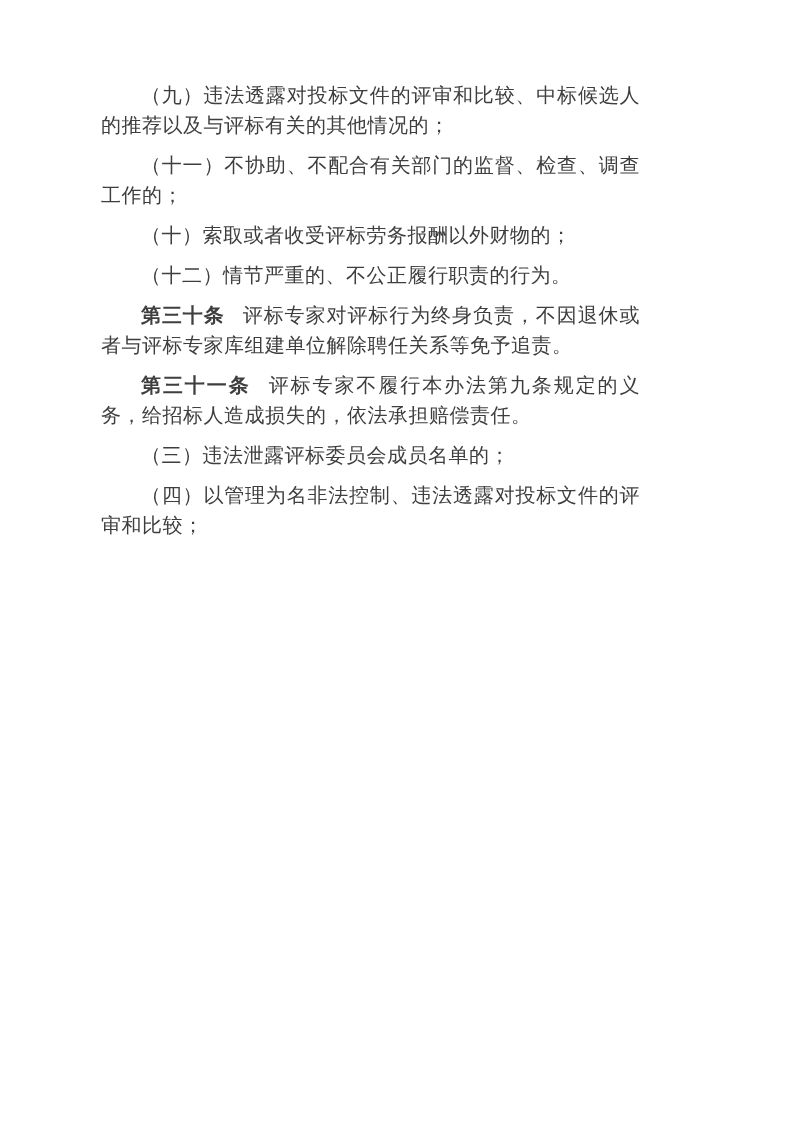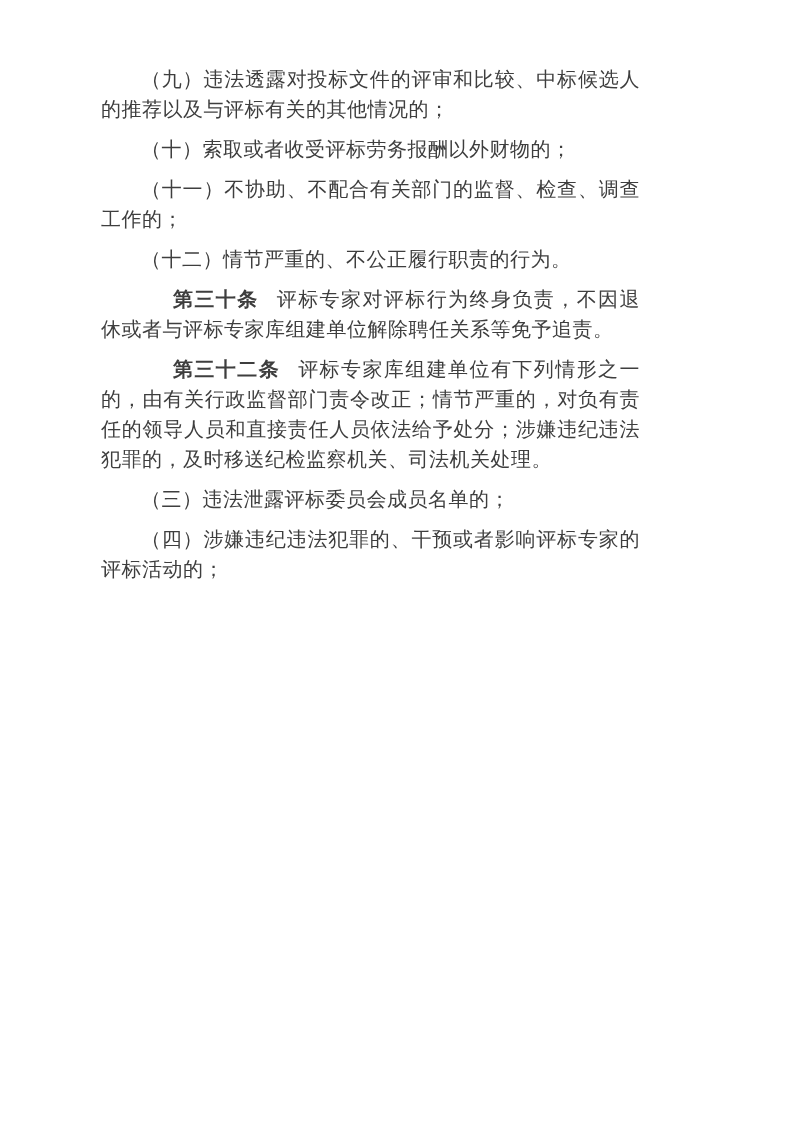--- a/index.html
+++ b/index.html
@@ -11,58 +11,57 @@
     width: 793px;
     height: 1123px;
     overflow: hidden;
     font-family: "Liberation Serif", "DejaVu Serif", serif;
   }
   .page {
     box-sizing: border-box;
     width: 728px;
     height: 1123px;
     background: #ffffff;
-    padding: 64px 88px 20px 101px;
+    padding: 80px 88px 20px 101px;
   }
   .para {
     margin: 0 0 10px 0;
     font-size: 20px;
     line-height: 30px;
     letter-spacing: 0.5px;
     color: #3e3e3e;
     text-indent: 2em;
     text-align: justify;
     text-justify: inter-ideograph;
   }
   .article-label {
     font-weight: 700;
     margin-right: 0.9em;
-    margin-left: 32px;
   }
 </style>
 </head>
 <body>
 
 <div class="page">
 
   <p class="para">（九）违法透露对投标文件的评审和比较、中标候选人的推荐以及与评标有关的其他情况的；</p>
 
+  <p class="para">（十一）不协助、不配合有关部门的监督、检查、调查工作的；</p>
+
   <p class="para">（十）索取或者收受评标劳务报酬以外财物的；</p>
-
-  <p class="para">（十一）不协助、不配合有关部门的监督、检查、调查工作的；</p>
 
   <p class="para">（十二）情节严重的、不公正履行职责的行为。</p>
 
 
   <p class="para"><span class="article-label">第三十条</span><span>评标专家对评标行为终身负责，不因退休或者与评标专家库组建单位解除聘任关系等免予追责。</span></p>
 
 
 
+  <p class="para"><span class="article-label">第三十一条</span><span>评标专家不履行本办法第九条规定的义务，给招标人造成损失的，依法承担赔偿责任。</span></p>
 
-  <p class="para"><span class="article-label">第三十二条</span><span>评标专家库组建单位有下列情形之一的，由有关行政监督部门责令改正；情节严重的，对负有责任的领导人员和直接责任人员依法给予处分；涉嫌违纪违法犯罪的，及时移送纪检监察机关、司法机关处理。</span></p>
 
 
 
   <p class="para">（三）违法泄露评标委员会成员名单的；</p>
 
-  <p class="para">（四）涉嫌违纪违法犯罪的、干预或者影响评标专家的评标活动的；</p>
+  <p class="para">（四）以管理为名非法控制、违法透露对投标文件的评审和比较；</p>
 
 </div>
 
 </body></html>

